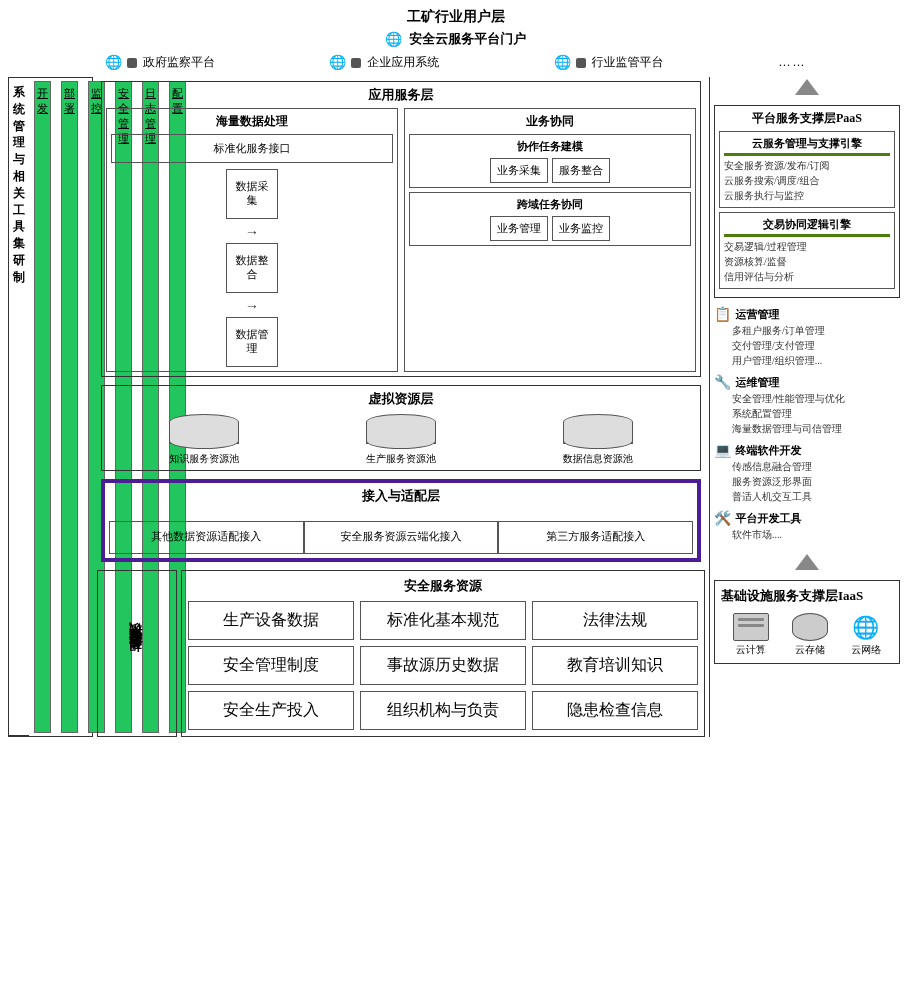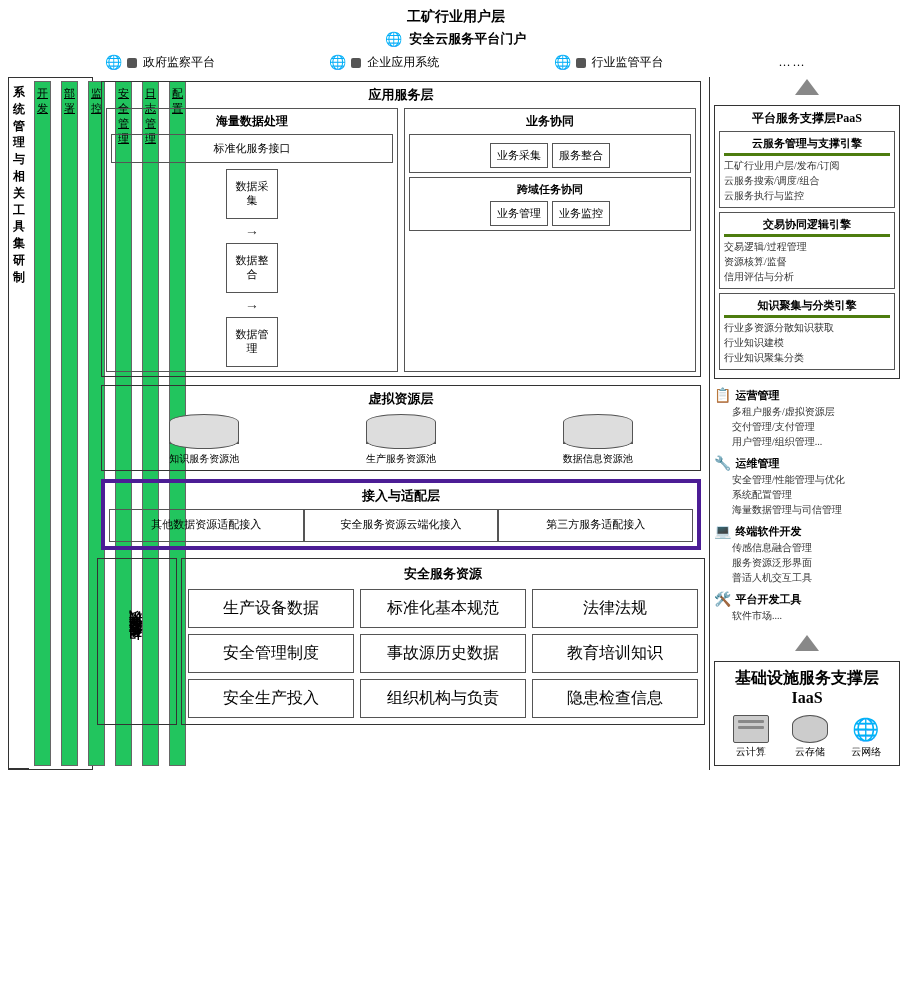--- a/index.html
+++ b/index.html
@@ -186,21 +186,21 @@
       margin-top: 8px;
     }
     
     .access-layer {
       border: 4px solid #4c1d95;
       margin: 4px;
       padding: 4px;
     }
     .access-inner {
       display: flex;
-      margin-top: 4px;
+      margin-top: 16px;
       justify-content: center;
     }
     .access-box {
       flex: 1;
       border: 1px solid #555;
       text-align: center;
       font-size: 11px;
       padding: 8px 4px;
       line-height: 1.4;
     }
@@ -286,22 +286,21 @@
       line-height: 1.5;
       margin-left: 18px;
     }
     
     .iaas-section {
       border: 1px solid #333;
       margin: 4px;
       padding: 6px;
     }
     .iaas-title {
-      text-align: center;
-      font-size: 16px;
+      font-size: 13px;
       font-weight: bold;
       margin-bottom: 8px;
     }
     .iaas-icons {
       display: flex;
       justify-content: space-around;
       align-items: flex-end;
     }
     .iaas-item {
       text-align: center;
@@ -412,20 +411,21 @@
               <div class="data-box">数据整合</div>
               <div class="arrow">→</div>
               <div class="data-box">数据管理</div>
             </div>
           </div>
 
           <div class="biz-collab">
             <div class="section-title">业务协同</div>
 
             <div class="collab-task">
+              <div class="text-center" style="font-size:11px;font-weight:bold;">协作任务建模</div>
               <div class="collab-task-inner">
                 <div class="small-box">业务采集</div>
                 <div class="small-box">服务整合</div>
               </div>
             </div>
 
             <div class="collab-task">
               <div class="text-center" style="font-size:11px;font-weight:bold;">跨域任务协同</div>
               <div class="collab-task-inner">
                 <div class="small-box">业务管理</div>
@@ -489,47 +489,41 @@
 
       <div style="text-align:center;padding:2px;">
         <div style="display:inline-block;width:0;height:0;border-left:12px solid transparent;border-right:12px solid transparent;border-bottom:16px solid #888;"></div>
       </div>
 
       <div class="paas-section">
         <div class="paas-title">平台服务支撑层PaaS</div>
 
         <div class="paas-engine">
           <div class="paas-engine-title">云服务管理与支撑引擎</div>
-          <div class="paas-engine-item">工矿行业用户层/发布/订阅</div>
+          <div class="paas-engine-item">安全服务资源/发布/订阅</div>
           <div class="paas-engine-item">云服务搜索/调度/组合</div>
           <div class="paas-engine-item">云服务执行与监控</div>
         </div>
 
         <div class="paas-engine">
           <div class="paas-engine-title">交易协同逻辑引擎</div>
           <div class="paas-engine-item">交易逻辑/过程管理</div>
           <div class="paas-engine-item">资源核算/监督</div>
           <div class="paas-engine-item">信用评估与分析</div>
         </div>
 
-        <div class="paas-engine">
-          <div class="paas-engine-title">知识聚集与分类引擎</div>
-          <div class="paas-engine-item">行业多资源分散知识获取</div>
-          <div class="paas-engine-item">行业知识建模</div>
-          <div class="paas-engine-item">行业知识聚集分类</div>
-        </div>
       </div>
 
       <div class="ops-section">
         <div class="ops-item">
           <div class="ops-item-title">
             <span class="ops-icon">📋</span>
             <span>运营管理</span>
           </div>
-          <div class="ops-item-detail">多租户服务/虚拟资源层</div>
+          <div class="ops-item-detail">多租户服务/订单管理</div>
           <div class="ops-item-detail">交付管理/支付管理</div>
           <div class="ops-item-detail">用户管理/组织管理...</div>
         </div>
         <div class="ops-item">
           <div class="ops-item-title">
             <span class="ops-icon">🔧</span>
             <span>运维管理</span>
           </div>
           <div class="ops-item-detail">安全管理/性能管理与优化</div>
           <div class="ops-item-detail">系统配置管理</div>

